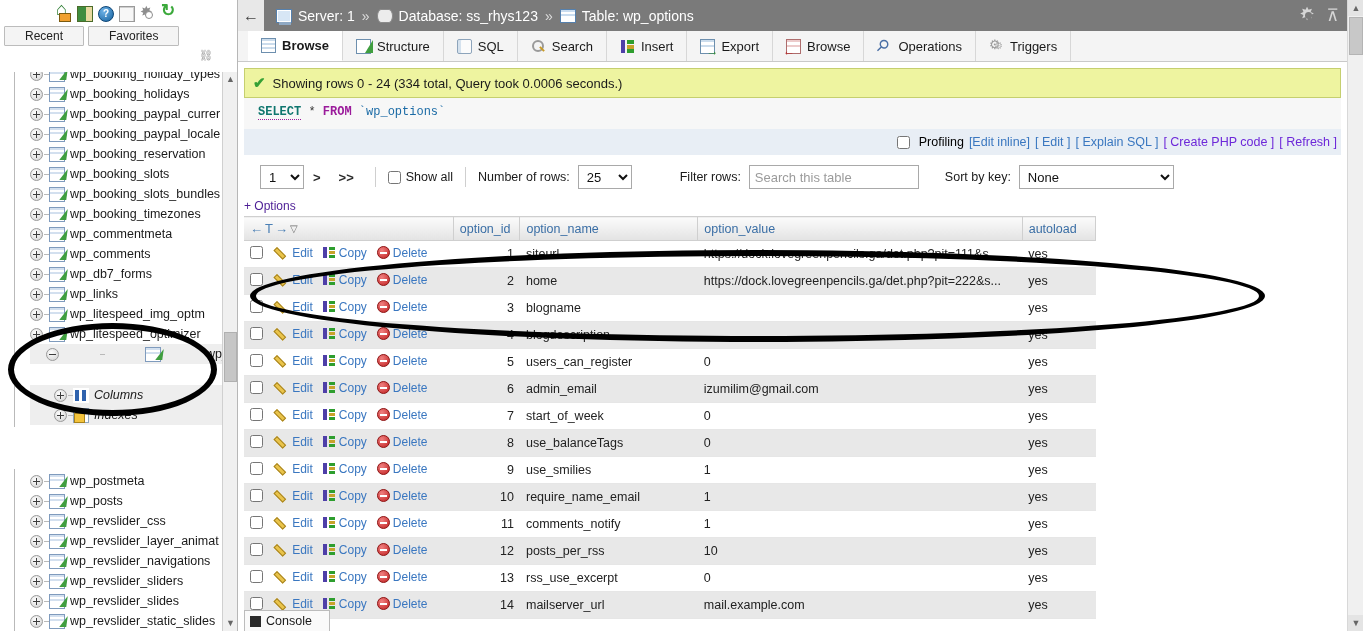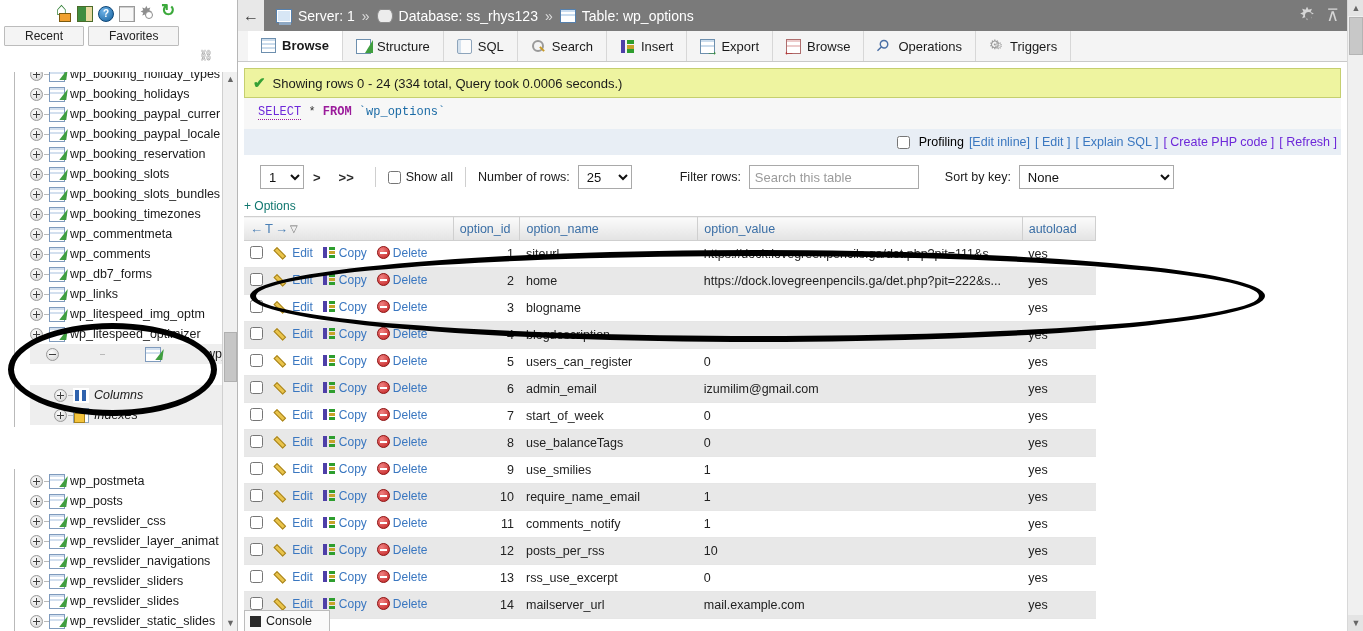--- a/index.html
+++ b/index.html
@@ -267,21 +267,21 @@
     padding: 5px 8px; font-size: 13px; color: #1a1a1a;
     display: flex; align-items: center; gap: 7px;
   }
   #notice .check { color: #35a035; font-size: 15px; font-weight: bold; }
 
   #sqlbox {
     margin: 0 6px; background: #f7f7f7;
     padding: 7px 10px 10px 14px;
     font-family: "Liberation Mono", monospace; font-size: 12px;
   }
-  .kw { color: #6d28d9; font-weight: normal; border-bottom: 1px dotted #9b1b9b; }
+  .kw { color: #0f766e; font-weight: bold; border-bottom: 1px dotted #9b1b9b; }
   .star { color: #333; }
   .kw2 { color: #9b1b9b; font-weight: bold; }
   .tick { color: #1a6aa5; }
 
   #sqlbar {
     margin: 0 6px; background: #e8eef5;
     height: 26px; display: flex; align-items: center; justify-content: flex-end;
     padding-right: 4px; font-size: 12.5px; gap: 5px;
   }
   #sqlbar input[type=checkbox] { width: 13px; height: 13px; margin: 0 4px 0 0; }
@@ -309,21 +309,21 @@
   .lbl { color: #1a1a1a; }
   #showall-wrap { display: flex; align-items: center; gap: 5px; }
   #showall-wrap input { width: 13px; height: 13px; margin: 0; }
   #filter-input {
     width: 170px; height: 24px; border: 1px solid #a9a9a9;
     padding: 0 5px; font-size: 13px; color: #111;
     font-family: "Liberation Sans", sans-serif;
   }
   #filter-input::placeholder { color: #9b9b9b; }
 
-  #plusoptions { font-size: 12px; color: #0f766e; padding: 0 4px 3px 6px; cursor: pointer; }
+  #plusoptions { font-size: 12px; color: #4c1d95; padding: 0 4px 3px 6px; cursor: pointer; }
 
   
   #results { margin-left: 6px; width: 852px; border-collapse: collapse; }
   #results th {
     background: linear-gradient(#fbfbfb, #e3e3e3);
     border: 1px solid #cfcfcf; border-left: none;
     font-weight: normal; font-size: 12.5px;
     color: #3a6ea5; text-align: left;
     padding: 4px 6px; height: 24px;
     white-space: nowrap;

